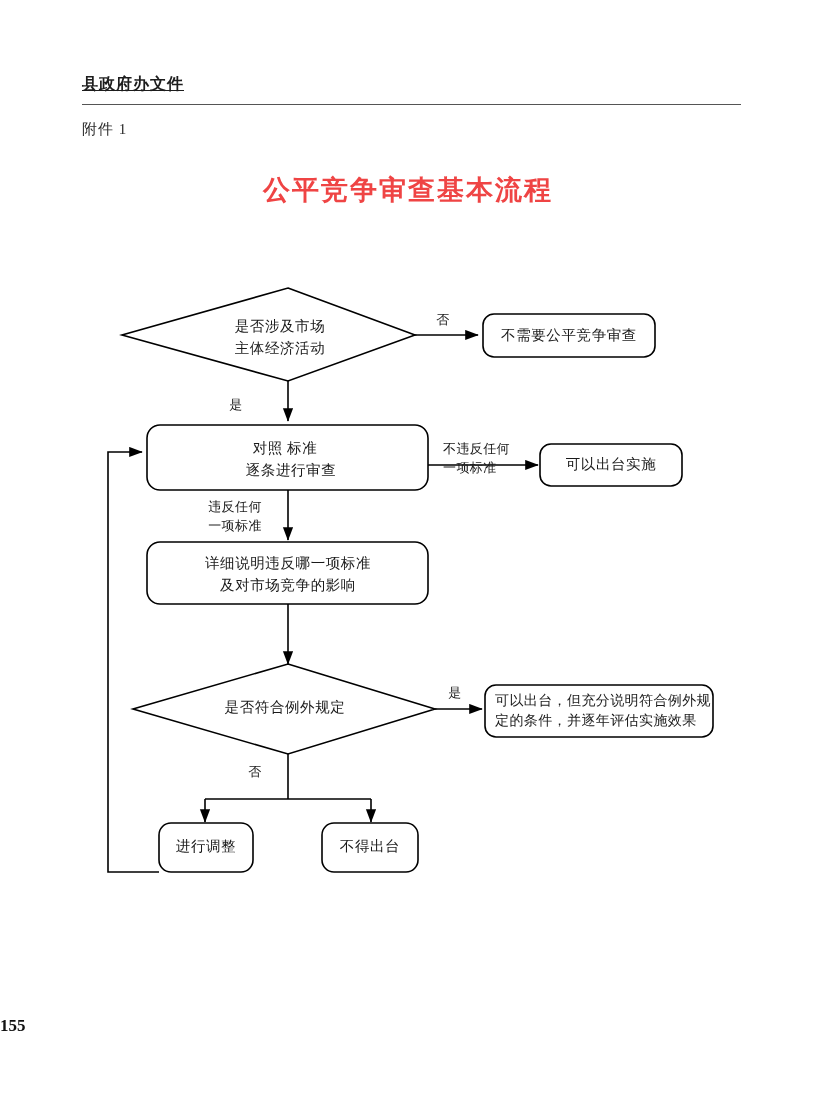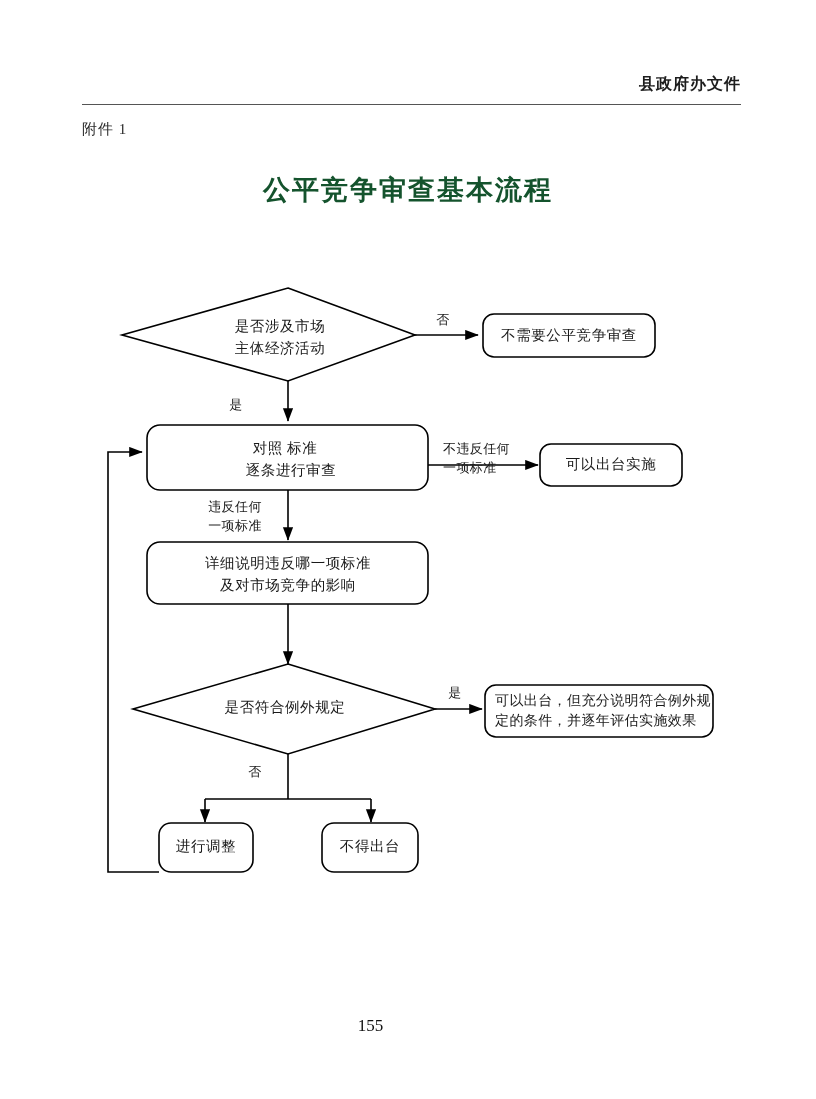--- a/index.html
+++ b/index.html
@@ -16,26 +16,27 @@
     height: 1099px;
     background: #ffffff;
     overflow: hidden;
   }
   
   #header-title {
     position: absolute;
     left: 82px;
     top: 74px;
     width: 659px;
-    text-align: right;
+    text-align: left;
     font-family: "Liberation Sans", sans-serif;
     font-weight: bold;
     font-size: 16px;
     letter-spacing: 1px;
     color: #1d1d1d;
+    text-decoration: underline;
   }
   #header-rule {
     position: absolute;
     left: 82px;
     top: 104px;
     width: 659px;
     height: 0;
     border-top: 1.3px solid #555555;
   }
   
@@ -52,21 +53,21 @@
   #doc-title {
     position: absolute;
     left: 0;
     top: 172px;
     width: 816px;
     text-align: center;
     font-family: "Liberation Serif", serif;
     font-weight: bold;
     font-size: 27px;
     letter-spacing: 2px;
-    color: #14532d;
+    color: #ef4444;
   }
   
   #flow-svg {
     position: absolute;
     left: 0;
     top: 0;
     width: 816px;
     height: 1099px;
   }
   .node-shape {
@@ -110,24 +111,25 @@
     text-anchor: start;
     dominant-baseline: middle;
     letter-spacing: 0.4px;
   }
   
   #page-number {
     position: absolute;
     left: 0;
     top: 1016px;
     width: 741px;
-    text-align: center;
+    text-align: left;
     font-family: "Liberation Serif", serif;
     font-size: 17px;
     color: #111111;
+    font-weight: bold;
   }
 </style>
 </head>
 <body>
 
 <div id="page">
 
   <div id="header-title">县政府办文件</div>
   <div id="header-rule"></div>
 

